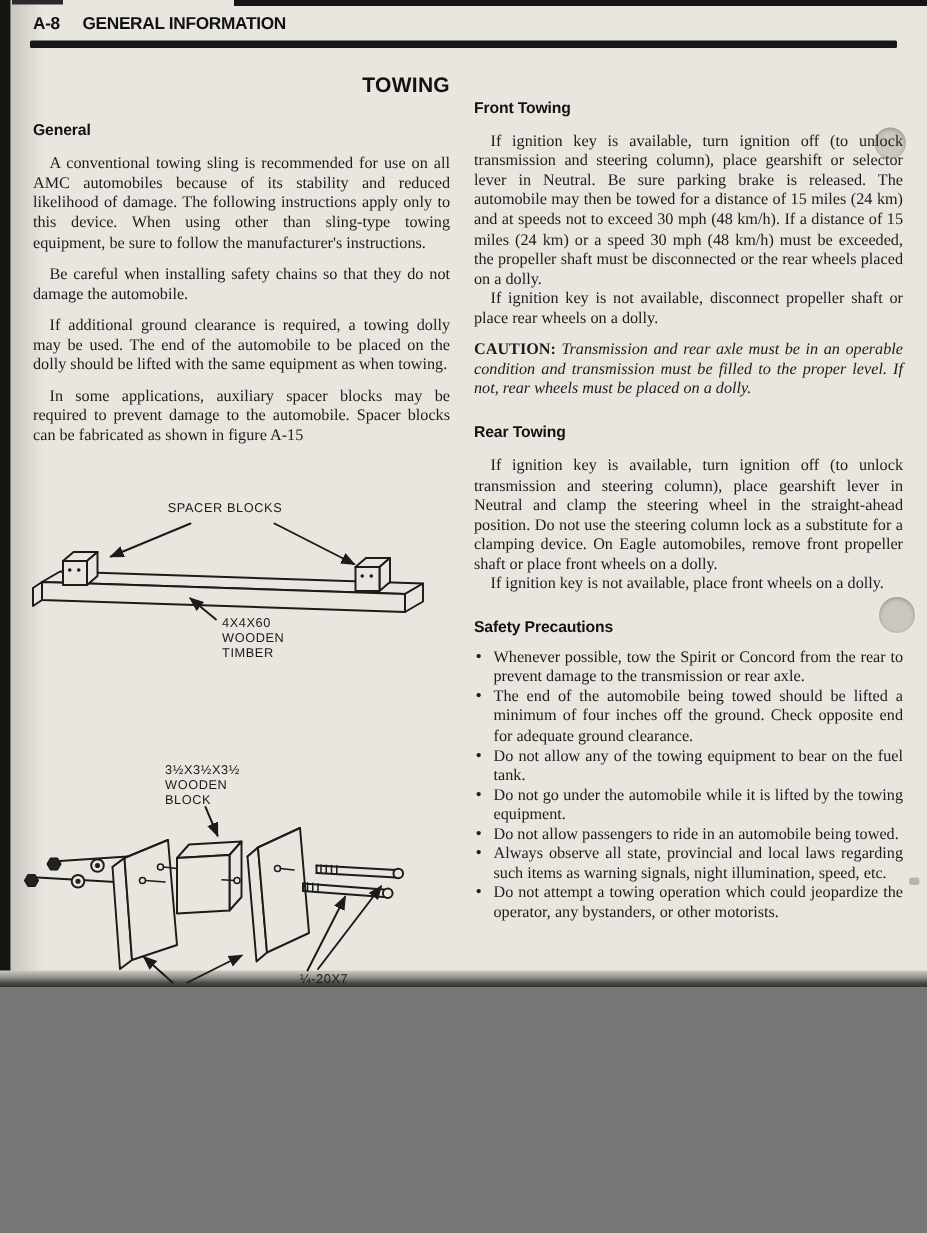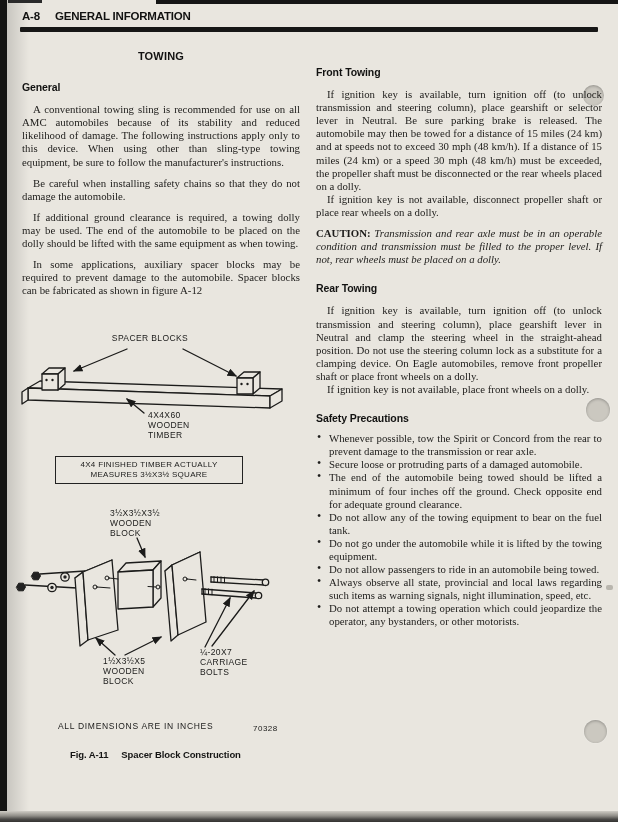--- a/index.html
+++ b/index.html
@@ -1,16 +1,16 @@
 <!DOCTYPE html>
 <html><head>
 <meta charset="utf-8">
 <style>
   html,body{margin:0;padding:0;background:#777;}
-  .page{position:relative;width:618px;height:822px;background:#e9e6df;overflow:hidden;
+  .page{position:relative;width:618px;height:658px;background:#e9e6df;overflow:hidden;
         font-family:"Liberation Serif", serif;color:#1d1c1a;}
   
   .edge-left{position:absolute;left:0;top:0;width:7px;height:822px;background:#141413;}
   .edge-left-shade{position:absolute;left:7px;top:0;width:22px;height:822px;
         background:linear-gradient(90deg,rgba(0,0,0,.14),rgba(0,0,0,0));}
   .edge-top{position:absolute;left:156px;top:0;width:462px;height:4px;background:#151515;}
   .edge-top-dash{position:absolute;left:8px;top:0;width:34px;height:3px;background:#2a2a2a;}
   .edge-bottom{position:absolute;left:0;bottom:0;width:618px;height:11px;
         background:linear-gradient(180deg,#cfccc5 0%,#8e8c86 45%,#4a4947 75%,#343331 100%);}
   .hole{position:absolute;border-radius:50%;background:#cbc8c0;
@@ -18,21 +18,21 @@
   .smudge{position:absolute;left:606px;top:585px;width:7px;height:5px;background:#b9b6ae;border-radius:2px;}
   
   .hdr{position:absolute;left:22px;top:10px;font-family:"Liberation Sans",sans-serif;
        font-weight:bold;font-size:11.5px;letter-spacing:-.2px;color:#121211;display:flex;gap:15px;}
   .rule{position:absolute;left:20px;top:27px;width:578px;height:5px;background:#171716;border-radius:1px;}
   
   .col{position:absolute;text-align:justify;font-size:10.8px;line-height:13.1px;}
   .col-left{left:22px;top:50px;width:278px;}
   .col-right{left:316px;top:66px;width:286px;}
   h2{font-family:"Liberation Sans",sans-serif;font-weight:bold;color:#121211;
-     font-size:11px;letter-spacing:.2px;margin:0 0 0 0;text-align:center;}
+     font-size:14px;letter-spacing:.2px;margin:0 0 0 0;text-align:right;}
   h3{font-family:"Liberation Sans",sans-serif;font-weight:bold;color:#121211;
      font-size:10.5px;letter-spacing:-.1px;margin:0;text-align:left;}
   p{margin:0;}
   .pi{text-indent:11px;}  .mt8{margin-top:8px;}  .mt9{margin-top:9px;}.mt16{margin-top:16px;}.mt18{margin-top:18px;}
   .b{font-weight:bold;}
   .i{font-style:italic;}
   
   .bullets{margin-top:7px;text-align:justify;}
   .bullet{position:relative;padding-left:13px;}
   .bullet::before{content:"\2022";position:absolute;left:1px;top:-1px;font-size:12px;}
@@ -74,21 +74,21 @@
     <span>GENERAL INFORMATION</span>
   </div>
   <div class="rule"></div>
 
   <div class="col col-left">
     <h2>TOWING</h2>
     <h3 class="mt18">General</h3>
     <p class="pi mt9">A conventional towing sling is recommended for use on all AMC automobiles because of its stability and reduced likelihood of damage. The following instructions apply only to this device. When using other than sling-type towing equipment, be sure to follow the manufacturer's instructions.</p>
     <p class="pi mt8">Be careful when installing safety chains so that they do not damage the automobile.</p>
     <p class="pi mt8">If additional ground clearance is required, a towing dolly may be used. The end of the automobile to be placed on the dolly should be lifted with the same equipment as when towing.</p>
-    <p class="pi mt8">In some applications, auxiliary spacer blocks may be required to prevent damage to the automobile. Spacer blocks can be fabricated as shown in figure A-12</p>
+    <p class="pi mt8">In some applications, auxiliary spacer blocks may be required to prevent damage to the automobile. Spacer blocks can be fabricated as shown in figure A-15</p>
   </div>
 
   <div class="figure">
     <svg width="285" height="435" viewBox="0 0 285 435">
       <defs>
         <marker id="ah" markerWidth="9" markerHeight="8" refX="6.5" refY="3" orient="auto">
           <path d="M0,0 L7.5,3 L0,6 z" fill="#1b1b1a"></path>
         </marker>
       </defs>
       <g stroke="#1b1b1a" stroke-width="1.3" fill="none" stroke-linejoin="round" stroke-linecap="round">
@@ -171,22 +171,20 @@
 
         <line x1="190" y1="312" x2="215" y2="263" marker-end="url(#ah)"></line>
         <line x1="197" y1="311" x2="239" y2="256" marker-end="url(#ah)"></line>
       </g>
     </svg>
 
     <div class="fig-label lbl-spacer">SPACER BLOCKS</div>
     <div class="fig-label lbl-timber">4X4X60
 WOODEN
 TIMBER</div>
-    <div class="fig-label note-box">4X4 FINISHED TIMBER ACTUALLY
-MEASURES 3½X3½ SQUARE</div>
     <div class="fig-label lbl-cblock">3½X3½X3½
 WOODEN
 BLOCK</div>
     <div class="fig-label lbl-sblock">1½X3½X5
 WOODEN
 BLOCK</div>
     <div class="fig-label lbl-bolts">¼-20X7
 CARRIAGE
 BOLTS</div>
     <div class="fig-label lbl-dims">ALL DIMENSIONS ARE IN INCHES</div>
@@ -201,21 +199,20 @@
     <h3>Front Towing</h3>
     <p class="pi mt9">If ignition key is available, turn ignition off (to unlock transmission and steering column), place gearshift or selector lever in Neutral. Be sure parking brake is released. The automobile may then be towed for a distance of 15 miles (24 km) and at speeds not to exceed 30 mph (48 km/h). If a distance of 15 miles (24 km) or a speed 30 mph (48 km/h) must be exceeded, the propeller shaft must be disconnected or the rear wheels placed on a dolly.</p>
     <p class="pi">If ignition key is not available, disconnect propeller shaft or place rear wheels on a dolly.</p>
     <p class="mt8"><span class="b">CAUTION:</span> <span class="i">Transmission and rear axle must be in an operable condition and transmission must be filled to the proper level. If not, rear wheels must be placed on a dolly.</span></p>
     <h3 class="mt16">Rear Towing</h3>
     <p class="pi mt9">If ignition key is available, turn ignition off (to unlock transmission and steering column), place gearshift lever in Neutral and clamp the steering wheel in the straight-ahead position. Do not use the steering column lock as a substitute for a clamping device. On Eagle automobiles, remove front propeller shaft or place front wheels on a dolly.</p>
     <p class="pi">If ignition key is not available, place front wheels on a dolly.</p>
     <h3 class="mt16">Safety Precautions</h3>
     <div class="bullets">
       <div class="bullet">Whenever possible, tow the Spirit or Concord from the rear to prevent damage to the transmission or rear axle.</div>
-      <div class="bullet">Secure loose or protruding parts of a damaged automobile.</div>
       <div class="bullet">The end of the automobile being towed should be lifted a minimum of four inches off the ground. Check opposite end for adequate ground clearance.</div>
       <div class="bullet">Do not allow any of the towing equipment to bear on the fuel tank.</div>
       <div class="bullet">Do not go under the automobile while it is lifted by the towing equipment.</div>
       <div class="bullet">Do not allow passengers to ride in an automobile being towed.</div>
       <div class="bullet">Always observe all state, provincial and local laws regarding such items as warning signals, night illumination, speed, etc.</div>
       <div class="bullet">Do not attempt a towing operation which could jeopardize the operator, any bystanders, or other motorists.</div>
     </div>
   </div>
 
 </div>

